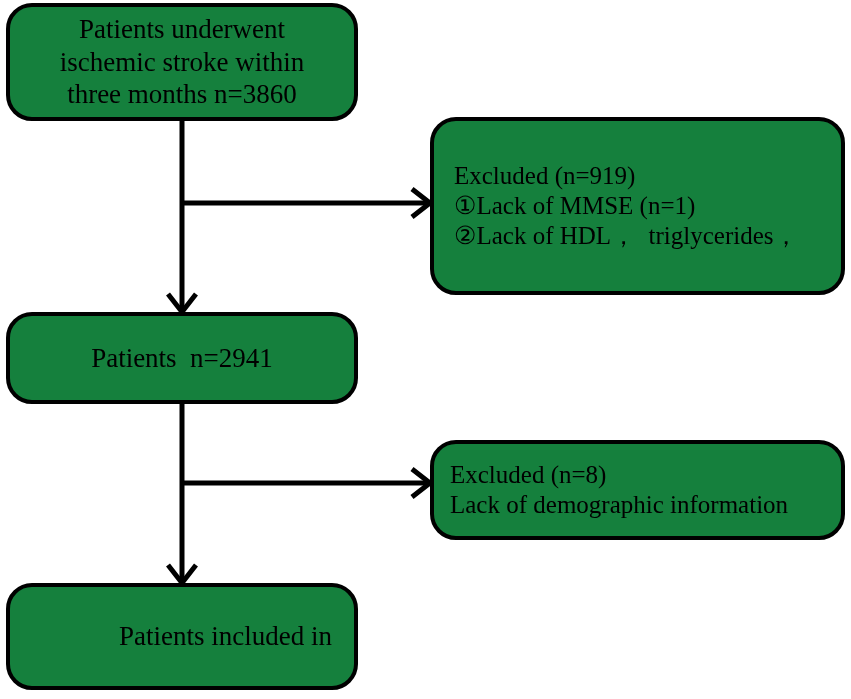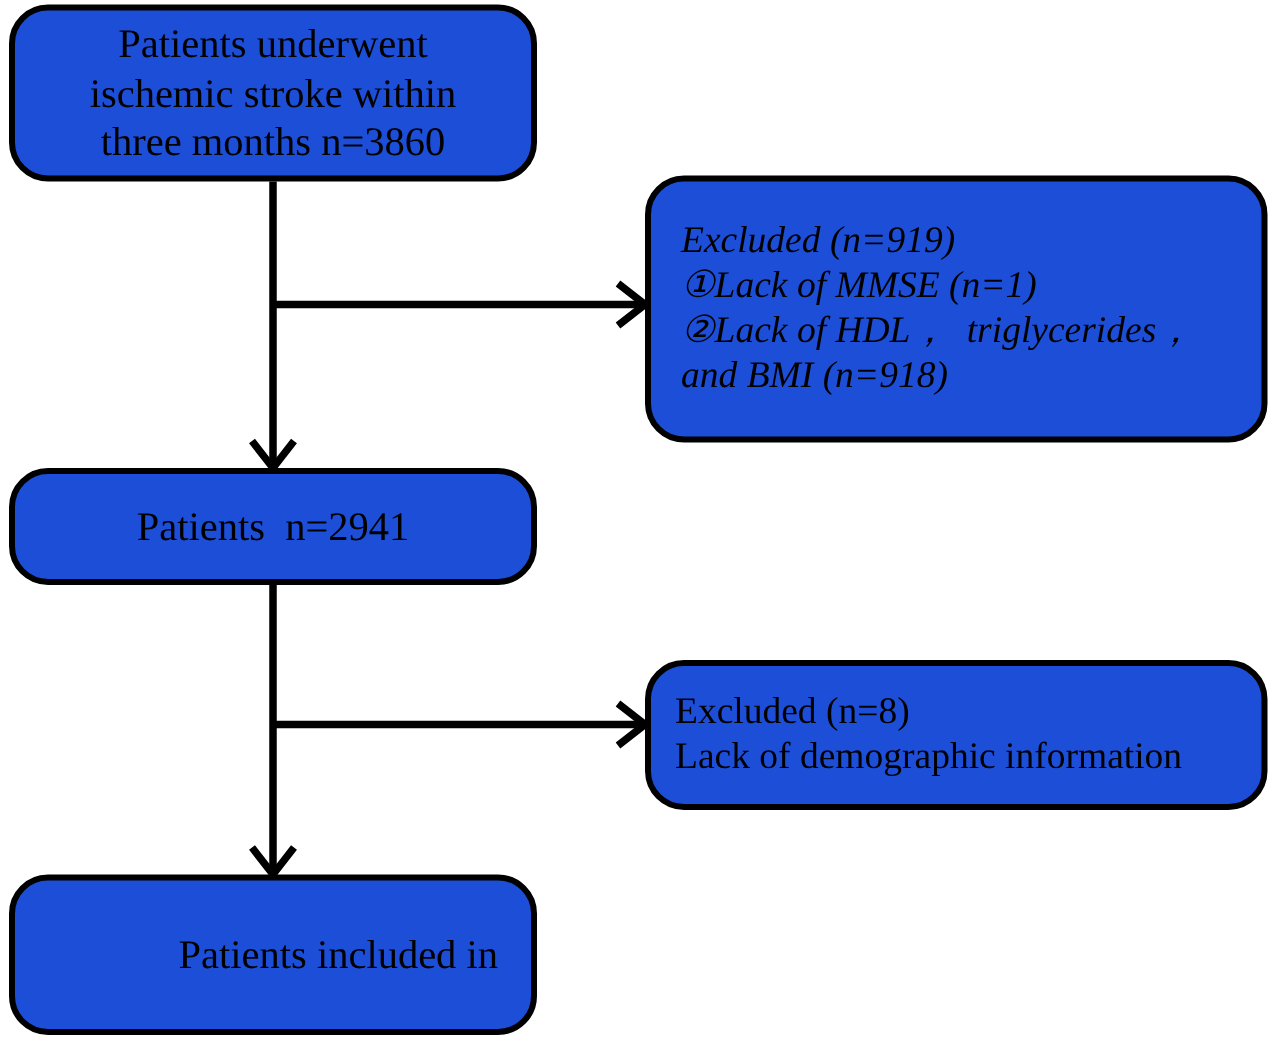--- a/index.html
+++ b/index.html
@@ -25,21 +25,21 @@
     top: 0;
     width: 851px;
     height: 699px;
     pointer-events: none;
   }
   .node {
     position: absolute;
     box-sizing: border-box;
     border: 4px solid #000000;
     border-radius: 26px;
-    background: #1d4ed8;
+    background: #15803d;
     display: flex;
     flex-direction: column;
     justify-content: center;
   }
   .node .line {
     white-space: pre;
     line-height: 1.20;
   }
   
   #node-enrolled {
@@ -52,21 +52,21 @@
   }
   #node-enrolled .line {
     font-size: 27px;
     text-align: center;
   }
   
   #node-after-first-exclusion {
     left: 6px;
     top: 312px;
     width: 352px;
-    height: 78px;
+    height: 92px;
     align-items: center;
     padding: 0 10px;
   }
   #node-after-first-exclusion .line {
     font-size: 27px;
     text-align: center;
   }
   
   #node-final {
     left: 6px;
@@ -85,21 +85,20 @@
     left: 430px;
     top: 117px;
     width: 415px;
     height: 178px;
     align-items: flex-start;
     padding: 0 20px;
   }
   #node-excluded-1 .line {
     font-size: 25px;
     text-align: right;
-    font-style: italic;
   }
   
   #node-excluded-2 {
     left: 430px;
     top: 440px;
     width: 415px;
     height: 100px;
     align-items: flex-start;
     padding: 0 16px;
   }
@@ -139,21 +138,20 @@
   <div class="node" id="node-enrolled">
     <div class="line">Patients underwent</div>
     <div class="line">ischemic stroke within</div>
     <div class="line">three months n=3860</div>
   </div>
 
   <div class="node" id="node-excluded-1">
     <div class="line">Excluded (n=919)</div>
     <div class="line">①Lack of MMSE (n=1)</div>
     <div class="line">②Lack of HDL，  triglycerides，</div>
-    <div class="line">and BMI (n=918)</div>
   </div>
 
   <div class="node" id="node-after-first-exclusion">
     <div class="line">Patients  n=2941</div>
   </div>
 
   <div class="node" id="node-excluded-2">
     <div class="line">Excluded (n=8)</div>
     <div class="line">Lack of demographic information</div>
   </div>

